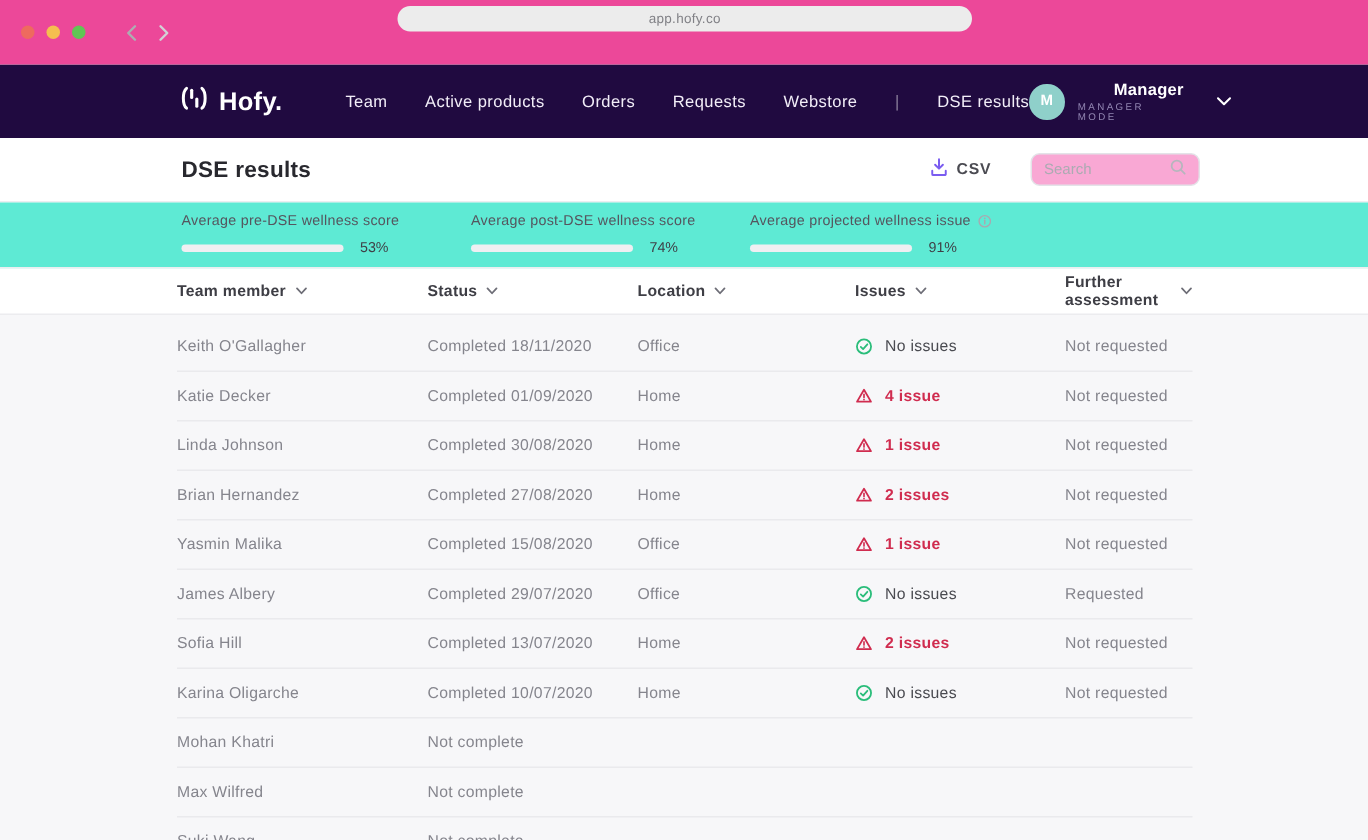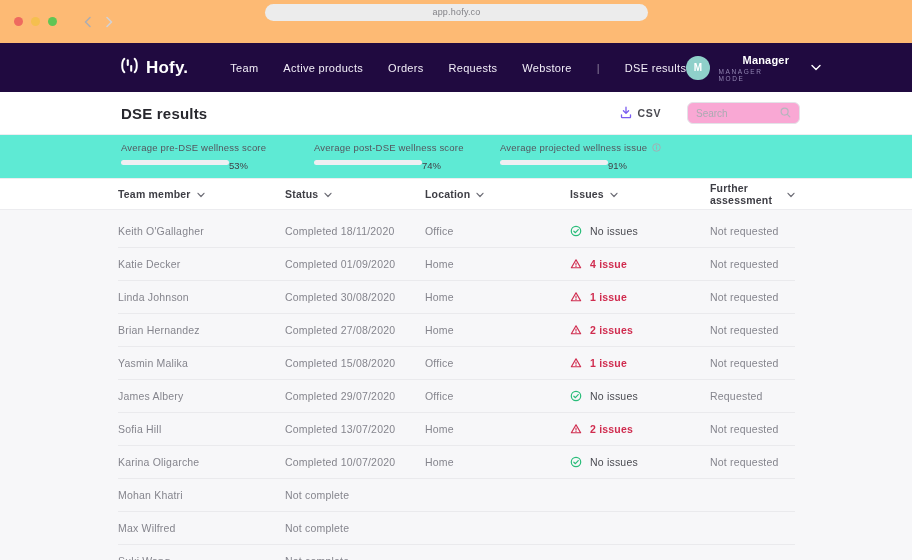--- a/index.html
+++ b/index.html
@@ -1,20 +1,20 @@
 <!DOCTYPE html>
 <html><head>
 <meta charset="utf-8">
 <style>
   * { margin:0; padding:0; box-sizing:border-box; }
   html,body { width:912px; height:560px; overflow:hidden; background:#f7f7f9;
     font-family:"Liberation Sans", sans-serif; -webkit-font-smoothing:antialiased; }
 
   
-  .browser-bar { position:relative; height:43px; background:#fdba74; display:flex; align-items:center; }
+  .browser-bar { position:relative; height:43px; background:#ec4899; display:flex; align-items:center; }
   .traffic { display:flex; gap:8px; margin-left:14px; }
   .dot { width:9px; height:9px; border-radius:50%; }
   .dot-red{ background:#ee6a5f; } .dot-yellow{ background:#f5bf4f; } .dot-green{ background:#61c554; }
   .nav-arrows { display:flex; gap:13px; margin-left:26px; }
   .nav-arrows svg { display:block; }
   .url-pill { position:absolute; left:265px; top:4px; width:383px; height:17px; background:#ececec;
     border-radius:9px; font-size:9px; color:#828287; text-align:center; line-height:17px; letter-spacing:.2px; }
 
   
   .navbar { height:49px; background:#200a40; display:flex; align-items:center; padding-left:120px; }
@@ -42,21 +42,21 @@
   .search-box input { border:none; outline:none; flex:1; min-width:0; font-size:10px; color:#55555c;
     background:transparent; font-family:inherit; }
   .search-box input::placeholder { color:#ababb2; }
 
   
   .scores-row { height:44px; background:#5eead4; border-bottom:1px solid #ededf0; display:flex;
     align-items:center; padding-left:121px; }
   .score-card { display:flex; flex-direction:column; }
   .score-card:nth-child(1){ width:193px; } .score-card:nth-child(2){ width:186px; }
   .score-label { font-size:9.5px; color:#55555e; letter-spacing:.2px; display:flex; align-items:center; gap:5px; }
-  .score-line { display:flex; align-items:flex-start; margin-top:7px; }
+  .score-line { display:flex; align-items:center; gap:11px; margin-top:7px; }
   .track { width:108px; height:5px; background:#efeff2; border-radius:3px; overflow:hidden; }
   .fill { height:100%; border-radius:3px; }
   .pct { font-size:9.5px; color:#3f3f46; font-weight:500; }
   .info-icon { display:none; }
   .score-card.has-info .info-icon { display:flex; cursor:pointer; }
 
   
   .grid-cols { display:grid; grid-template-columns:167px 140px 145px 140px auto; align-items:center; }
   .table-header { height:31px; background:#fff; padding:0 117px 0 118px; border-bottom:1px solid #ececef; }
   .col-head { display:flex; align-items:center; gap:6px; font-size:10.5px; font-weight:600;

